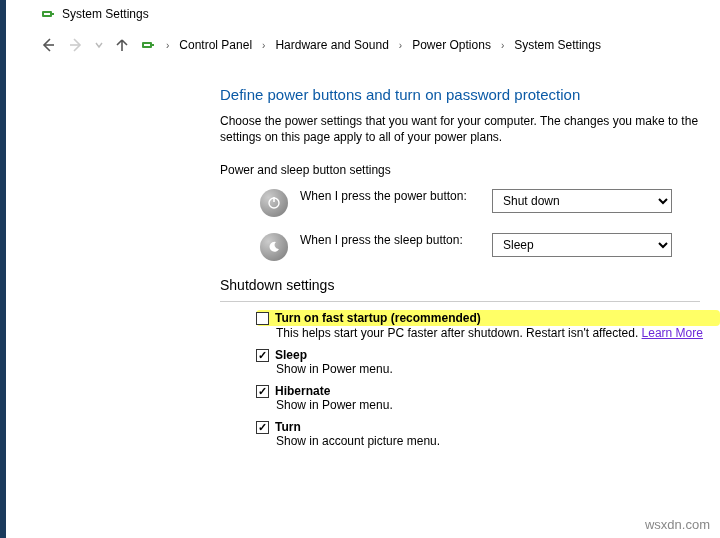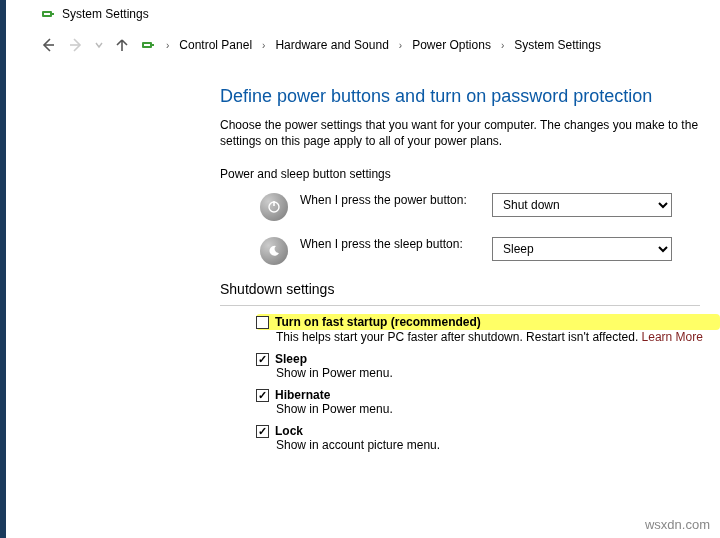--- a/index.html
+++ b/index.html
@@ -49,21 +49,21 @@
       align-items: center;
       gap: 10px;
       font-size: 12px;
     }
     .breadcrumb .chev { color: #555; font-size: 10px; }
     .content {
       padding: 20px 0 20px 220px;
     }
     .page-title {
       color: #0b5aa6;
-      font-size: 18px;
+      font-size: 15px;
       font-weight: 400;
       margin-bottom: 10px;
     }
     .page-desc {
       font-size: 12px;
       color: #000;
       margin-bottom: 18px;
       line-height: 1.35;
     }
     .section-header {
@@ -123,21 +123,21 @@
       font-size: 11px;
       line-height: 1;
     }
     .chkbox.checked::after { content: "✓"; color: #000; font-weight: bold; }
     .highlight {
       background: #ffff66;
       display: inline-block;
       padding: 1px 6px 1px 0;
       border-radius: 4px;
     }
-    .link { color: #7f1d1d; cursor: pointer; margin-top: 24px; }
+    .link { color: #6d28d9; text-decoration: underline; cursor: pointer; margin-top: 24px; }
     .watermark {
       position: absolute;
       right: 10px;
       bottom: 6px;
       font-size: 13px;
       color: #888;
     }
     .bat-icon svg { display:block; }
   </style>
 </head>
@@ -255,20 +255,20 @@
     <span class="chk-line">
       <span class="chkbox checked"></span>
       <span class="chk-title">Hibernate</span>
     </span>
     <span class="chk-sub">Show in Power menu.</span>
   </div>
 
   <div class="chk-row">
     <span class="chk-line">
       <span class="chkbox checked"></span>
-      <span class="chk-title">Lock</span>
+      <span class="chk-title">Turn</span>
     </span>
     <span class="chk-sub">Show in account picture menu.</span>
   </div>
 
 </div>
 
 <div class="watermark">wsxdn.com</div>
 
 </body></html>

